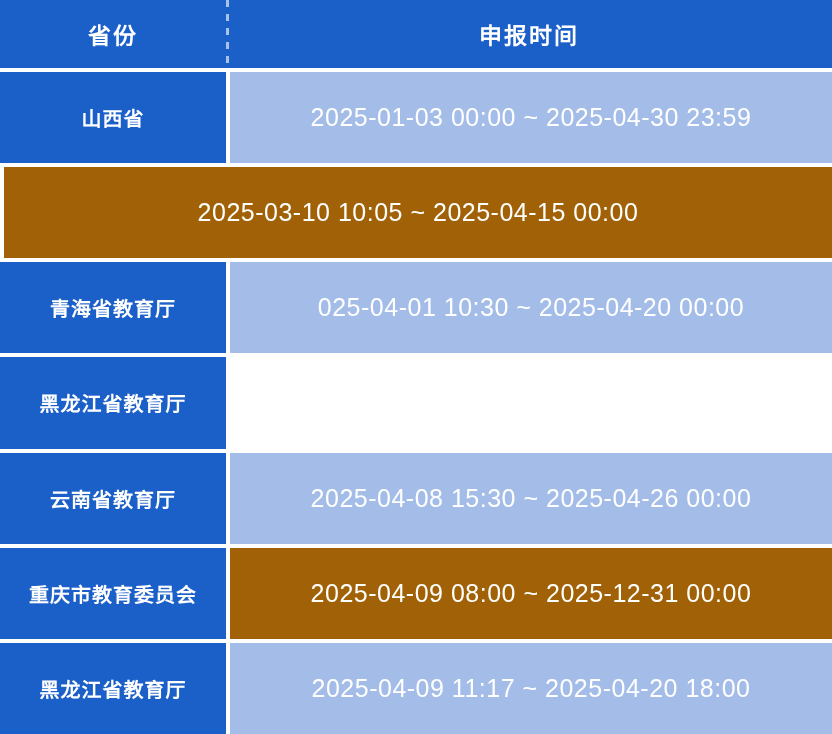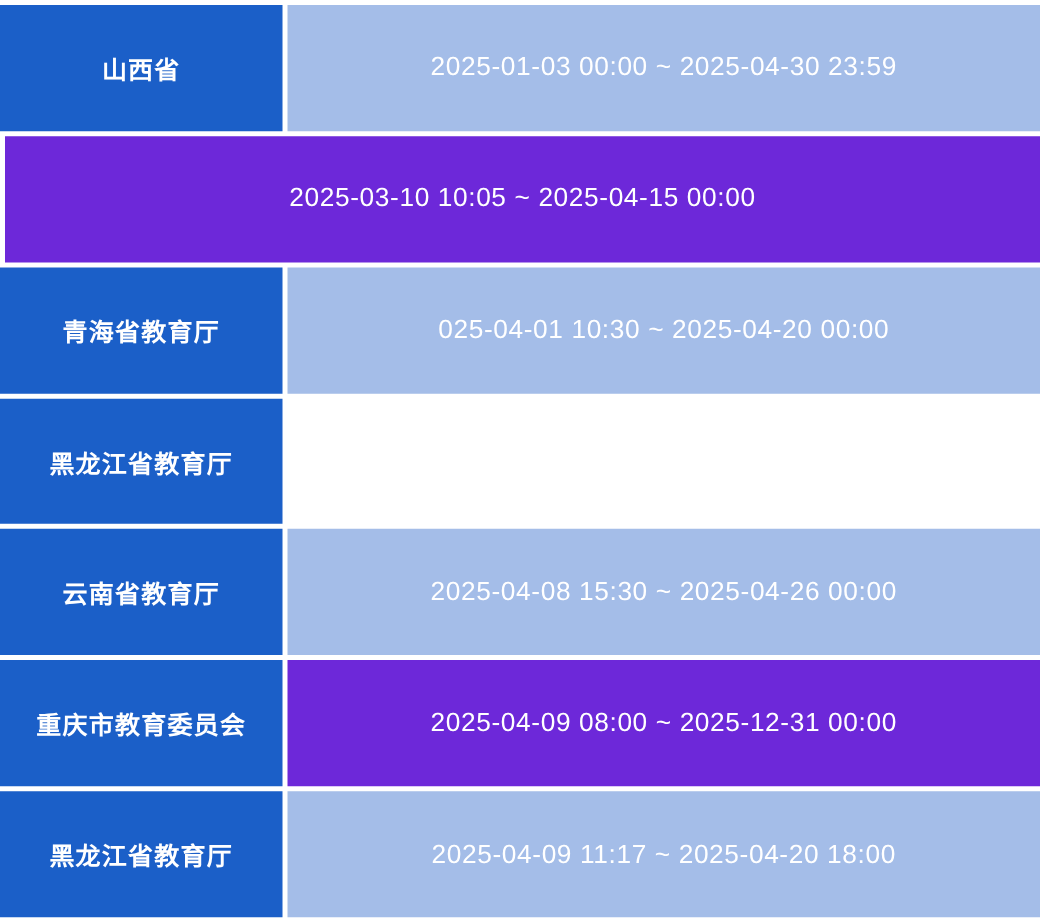--- a/index.html
+++ b/index.html
@@ -91,32 +91,37 @@
     background: #1b5fc8;
     color: #ffffff;
     font-weight: bold;
     font-size: 20px;
     letter-spacing: 1px;
   }
   .cell-time {
     flex: 1 1 auto;
     margin-left: 4px;
     color: #ffffff;
-    font-size: 21px;
+    font-size: 25px;
     letter-spacing: 0.5px;
     white-space: nowrap;
   }
   .tint-dark  { background: #a4bde8; }
-  .tint-light { background: #6d28d9; }
+  .tint-light { background: #a16207; }
 </style>
 </head>
 <body>
 
 <div class="table">
 
+  <div class="thead">
+    <div class="th th-province">省份</div>
+    <div class="head-divider"></div>
+    <div class="th th-time">申报时间</div>
+  </div>
 
   <div class="tbody">
       <div class="row">
         <div class="cell cell-province">山西省</div>
         <div class="cell cell-time tint-dark">2025-01-03 00:00 ~ 2025-04-30 23:59</div>
       </div>
       <div class="row">
         <div class="cell cell-time tint-light">2025-03-10 10:05 ~ 2025-04-15 00:00</div>
       </div>
       <div class="row">

